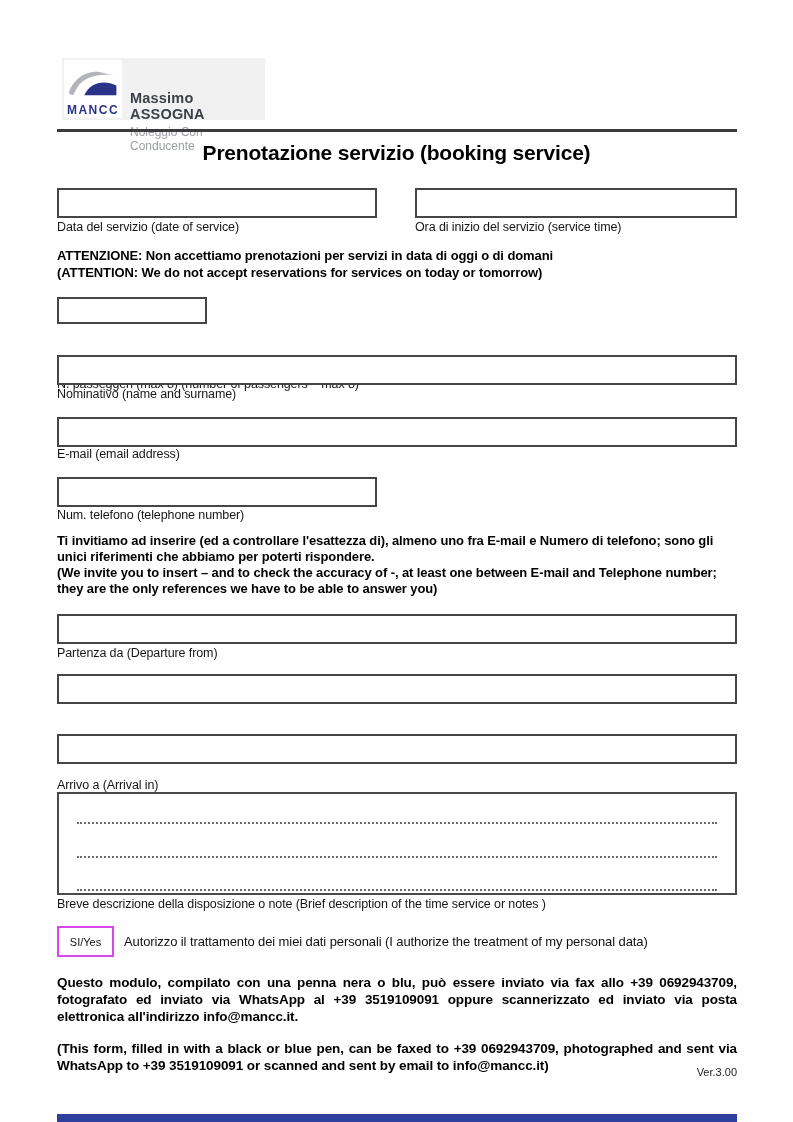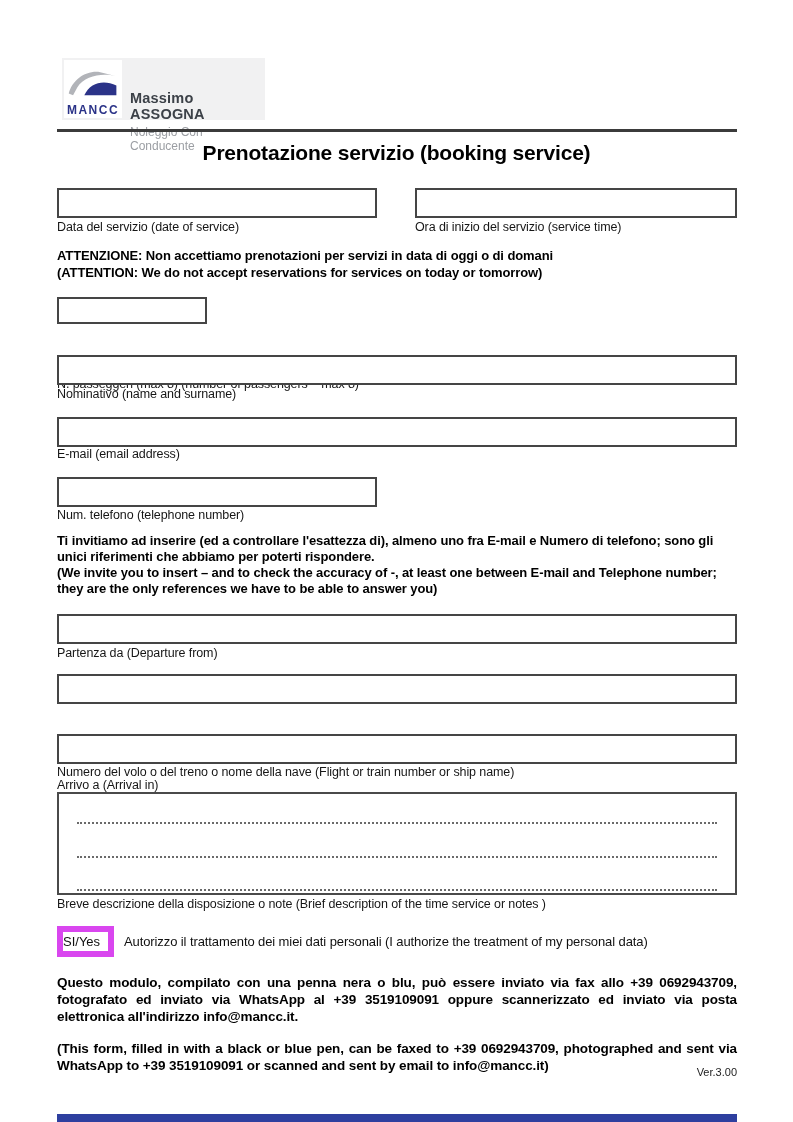--- a/index.html
+++ b/index.html
@@ -73,23 +73,23 @@
     cursor: text;
   }
   .dotted-line {
     position: absolute; left: 18px; right: 18px; height: 0;
     border-bottom: 2px dotted #6a6a6a;
   }
   
   .consent-box {
     position: absolute; left: 57px; top: 926px;
     width: 57px; height: 31px;
-    border: 6px solid #d946ef; background: #fff;
-    display: flex; align-items: center; 
-    font-size: 13px; color: #111; cursor: pointer;
+    border: 2px solid #d946ef; background: #fff;
+    display: flex; align-items: center; justify-content: center;
+    font-size: 11px; color: #111; cursor: pointer;
   }
   .consent-text {
     position: absolute; left: 124px; top: 934px;
     font-size: 13px; color: #101010; letter-spacing: -0.1px;
   }
   
   .submission-note {
     position: absolute; left: 57px; top: 974px; width: 680px;
     font-size: 13.5px; font-weight: bold; color: #000; line-height: 17px;
     letter-spacing: -0.1px;
@@ -155,21 +155,20 @@
     <div>(We invite you to insert – and to check the accuracy of -, at least one between E-mail and Telephone number; they are the only references we have to be able to answer you)</div>
   </div>
 
   <input type="text" class="field-input" style="left: 57px; top: 614px; width: 680px; height: 30px;">
   <div class="field-label" style="left:57px; top:646px;">Partenza da (Departure from)</div>
 
   <input type="text" class="field-input" style="left: 57px; top: 674px; width: 680px; height: 30px;">
   <div class="field-label" style="left:57px; top:738px;margin-top:40px;">Arrivo a (Arrival in)</div>
 
   <input type="text" class="field-input" style="left: 57px; top: 734px; width: 680px; height: 30px;">
-  <div class="field-label" style="left:57px; top:765px;">Numero del volo o del treno o nome della nave (Flight or train number or ship name)</div>
 
   <div class="notes-box">
     <div class="dotted-line" style="top:28px;"></div>
     <div class="dotted-line" style="top:62px;"></div>
     <div class="dotted-line" style="top:95px;"></div>
   </div>
   <div class="field-label" style="left:57px; top:897px;">Breve descrizione della disposizione o note (Brief description of the time service or notes )</div>
 
   <div class="consent-box">
     <span>SI/Yes</span>

